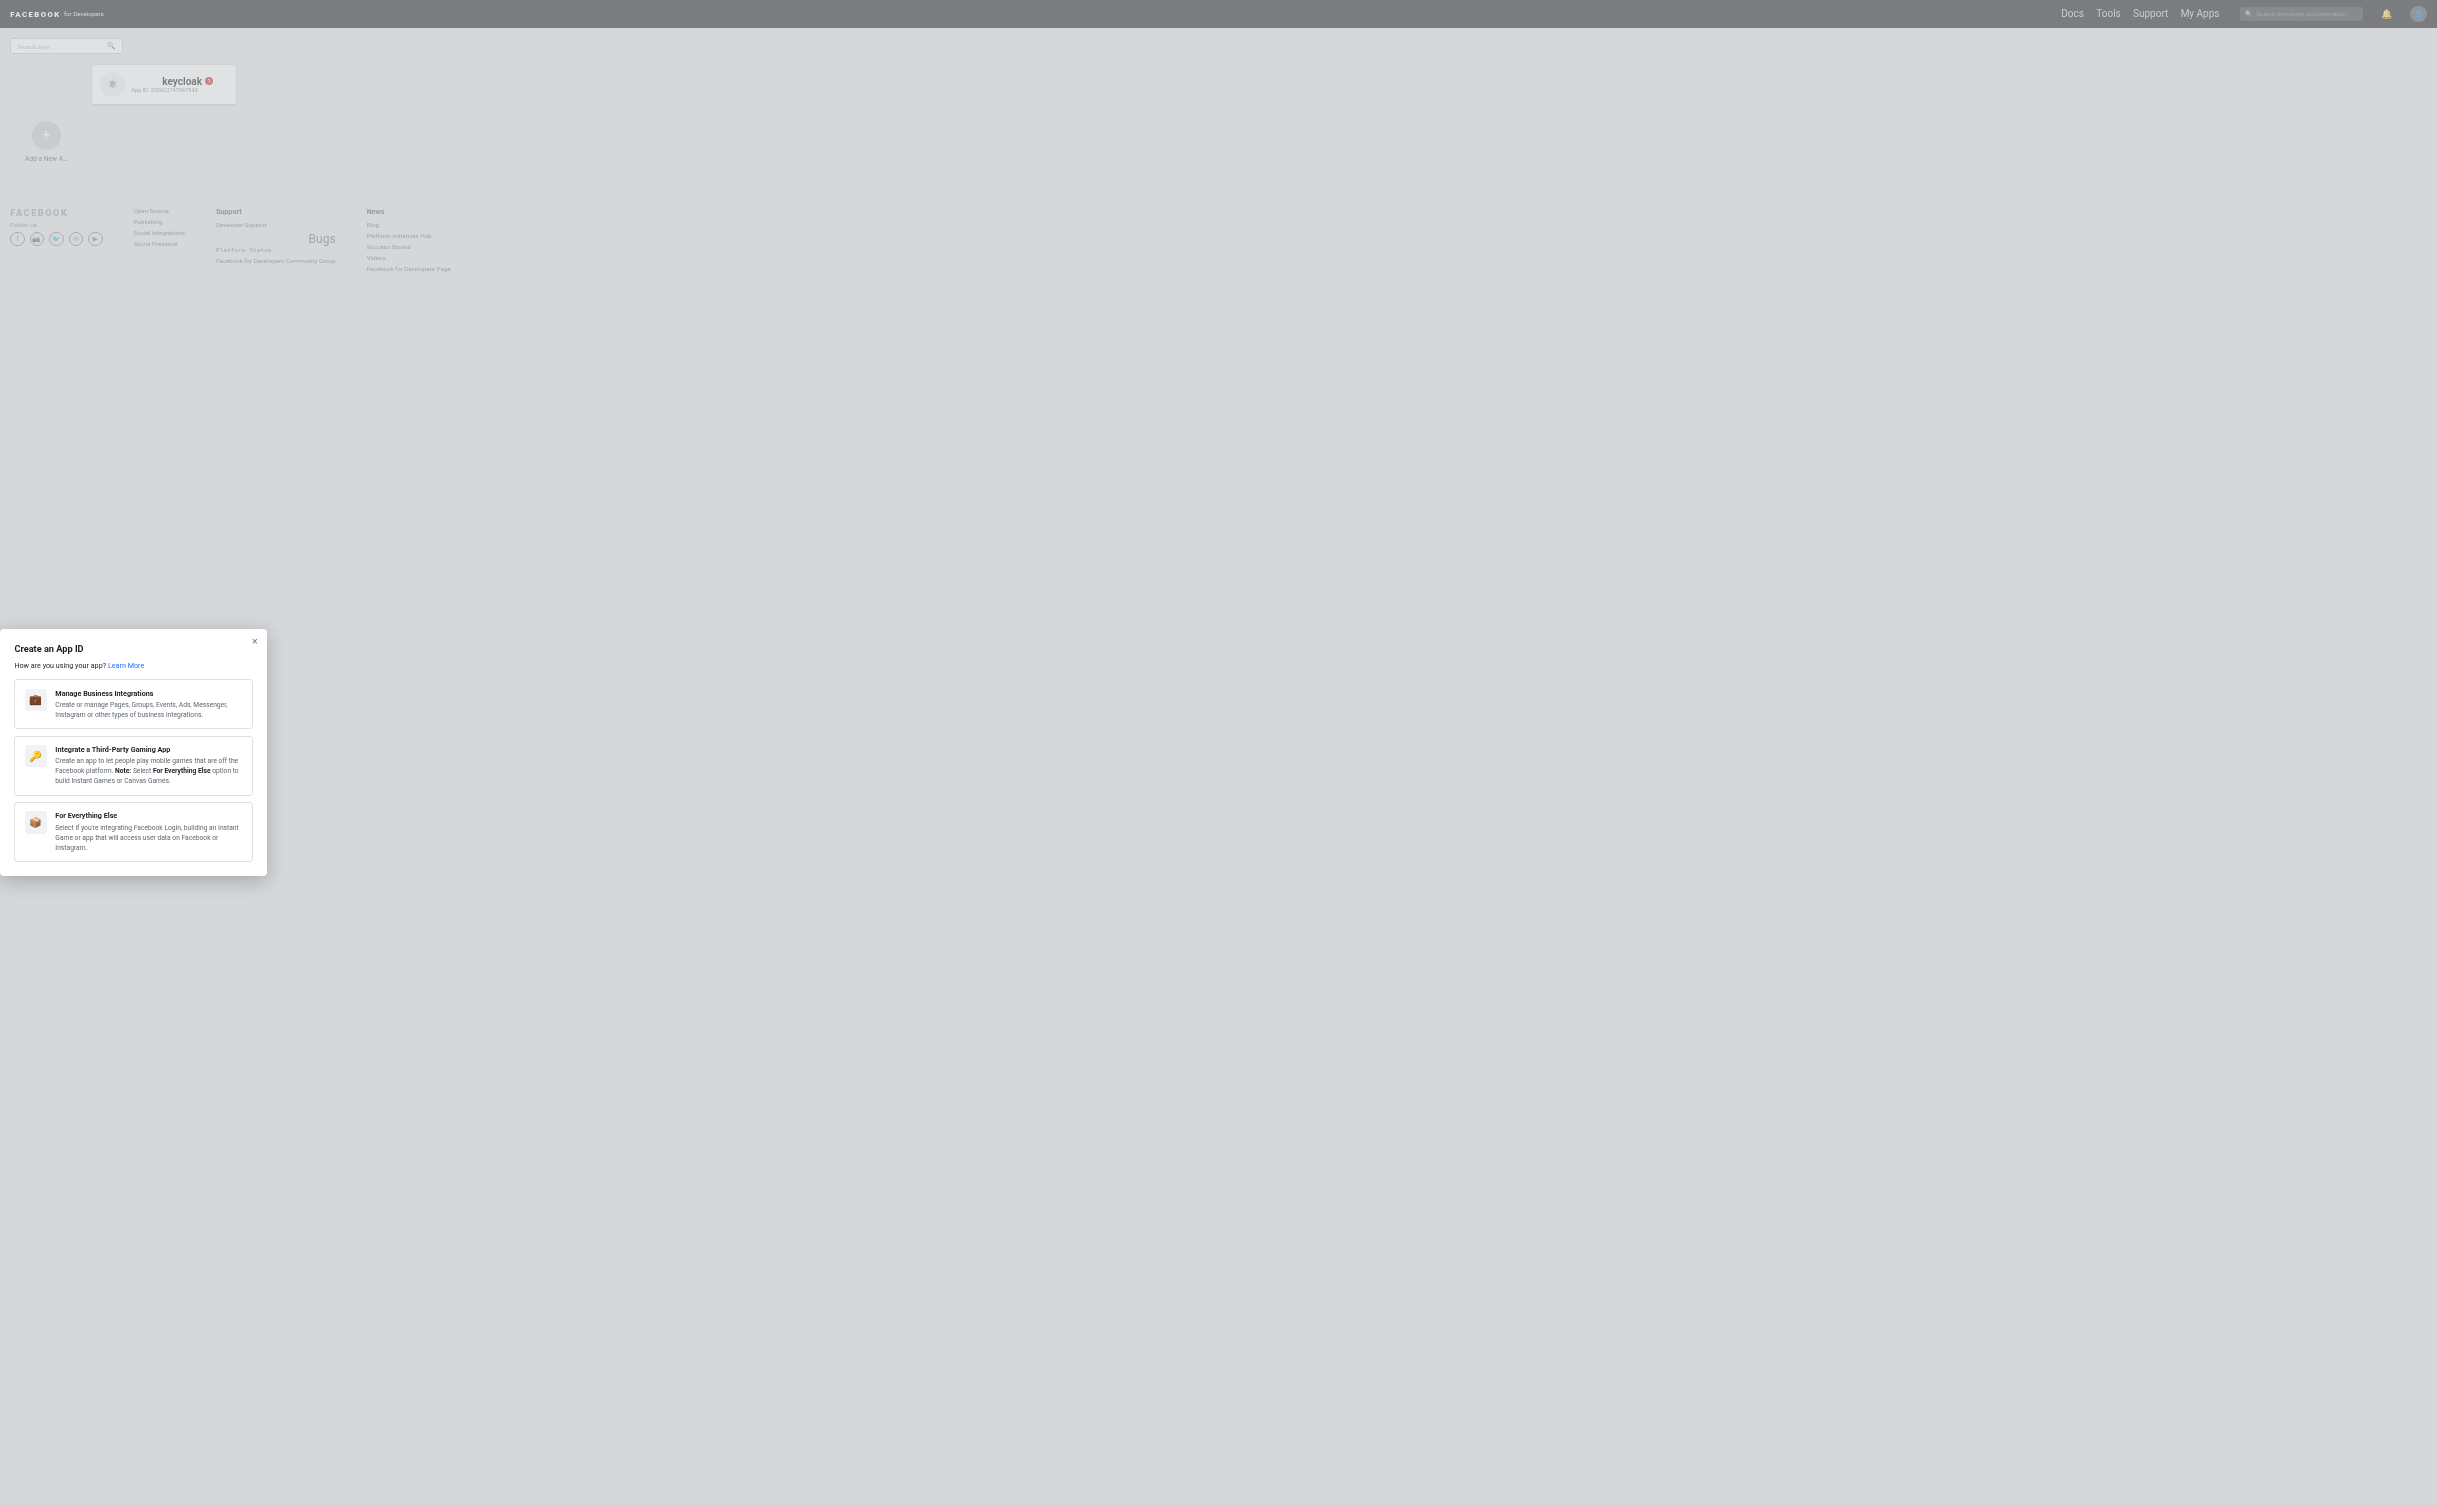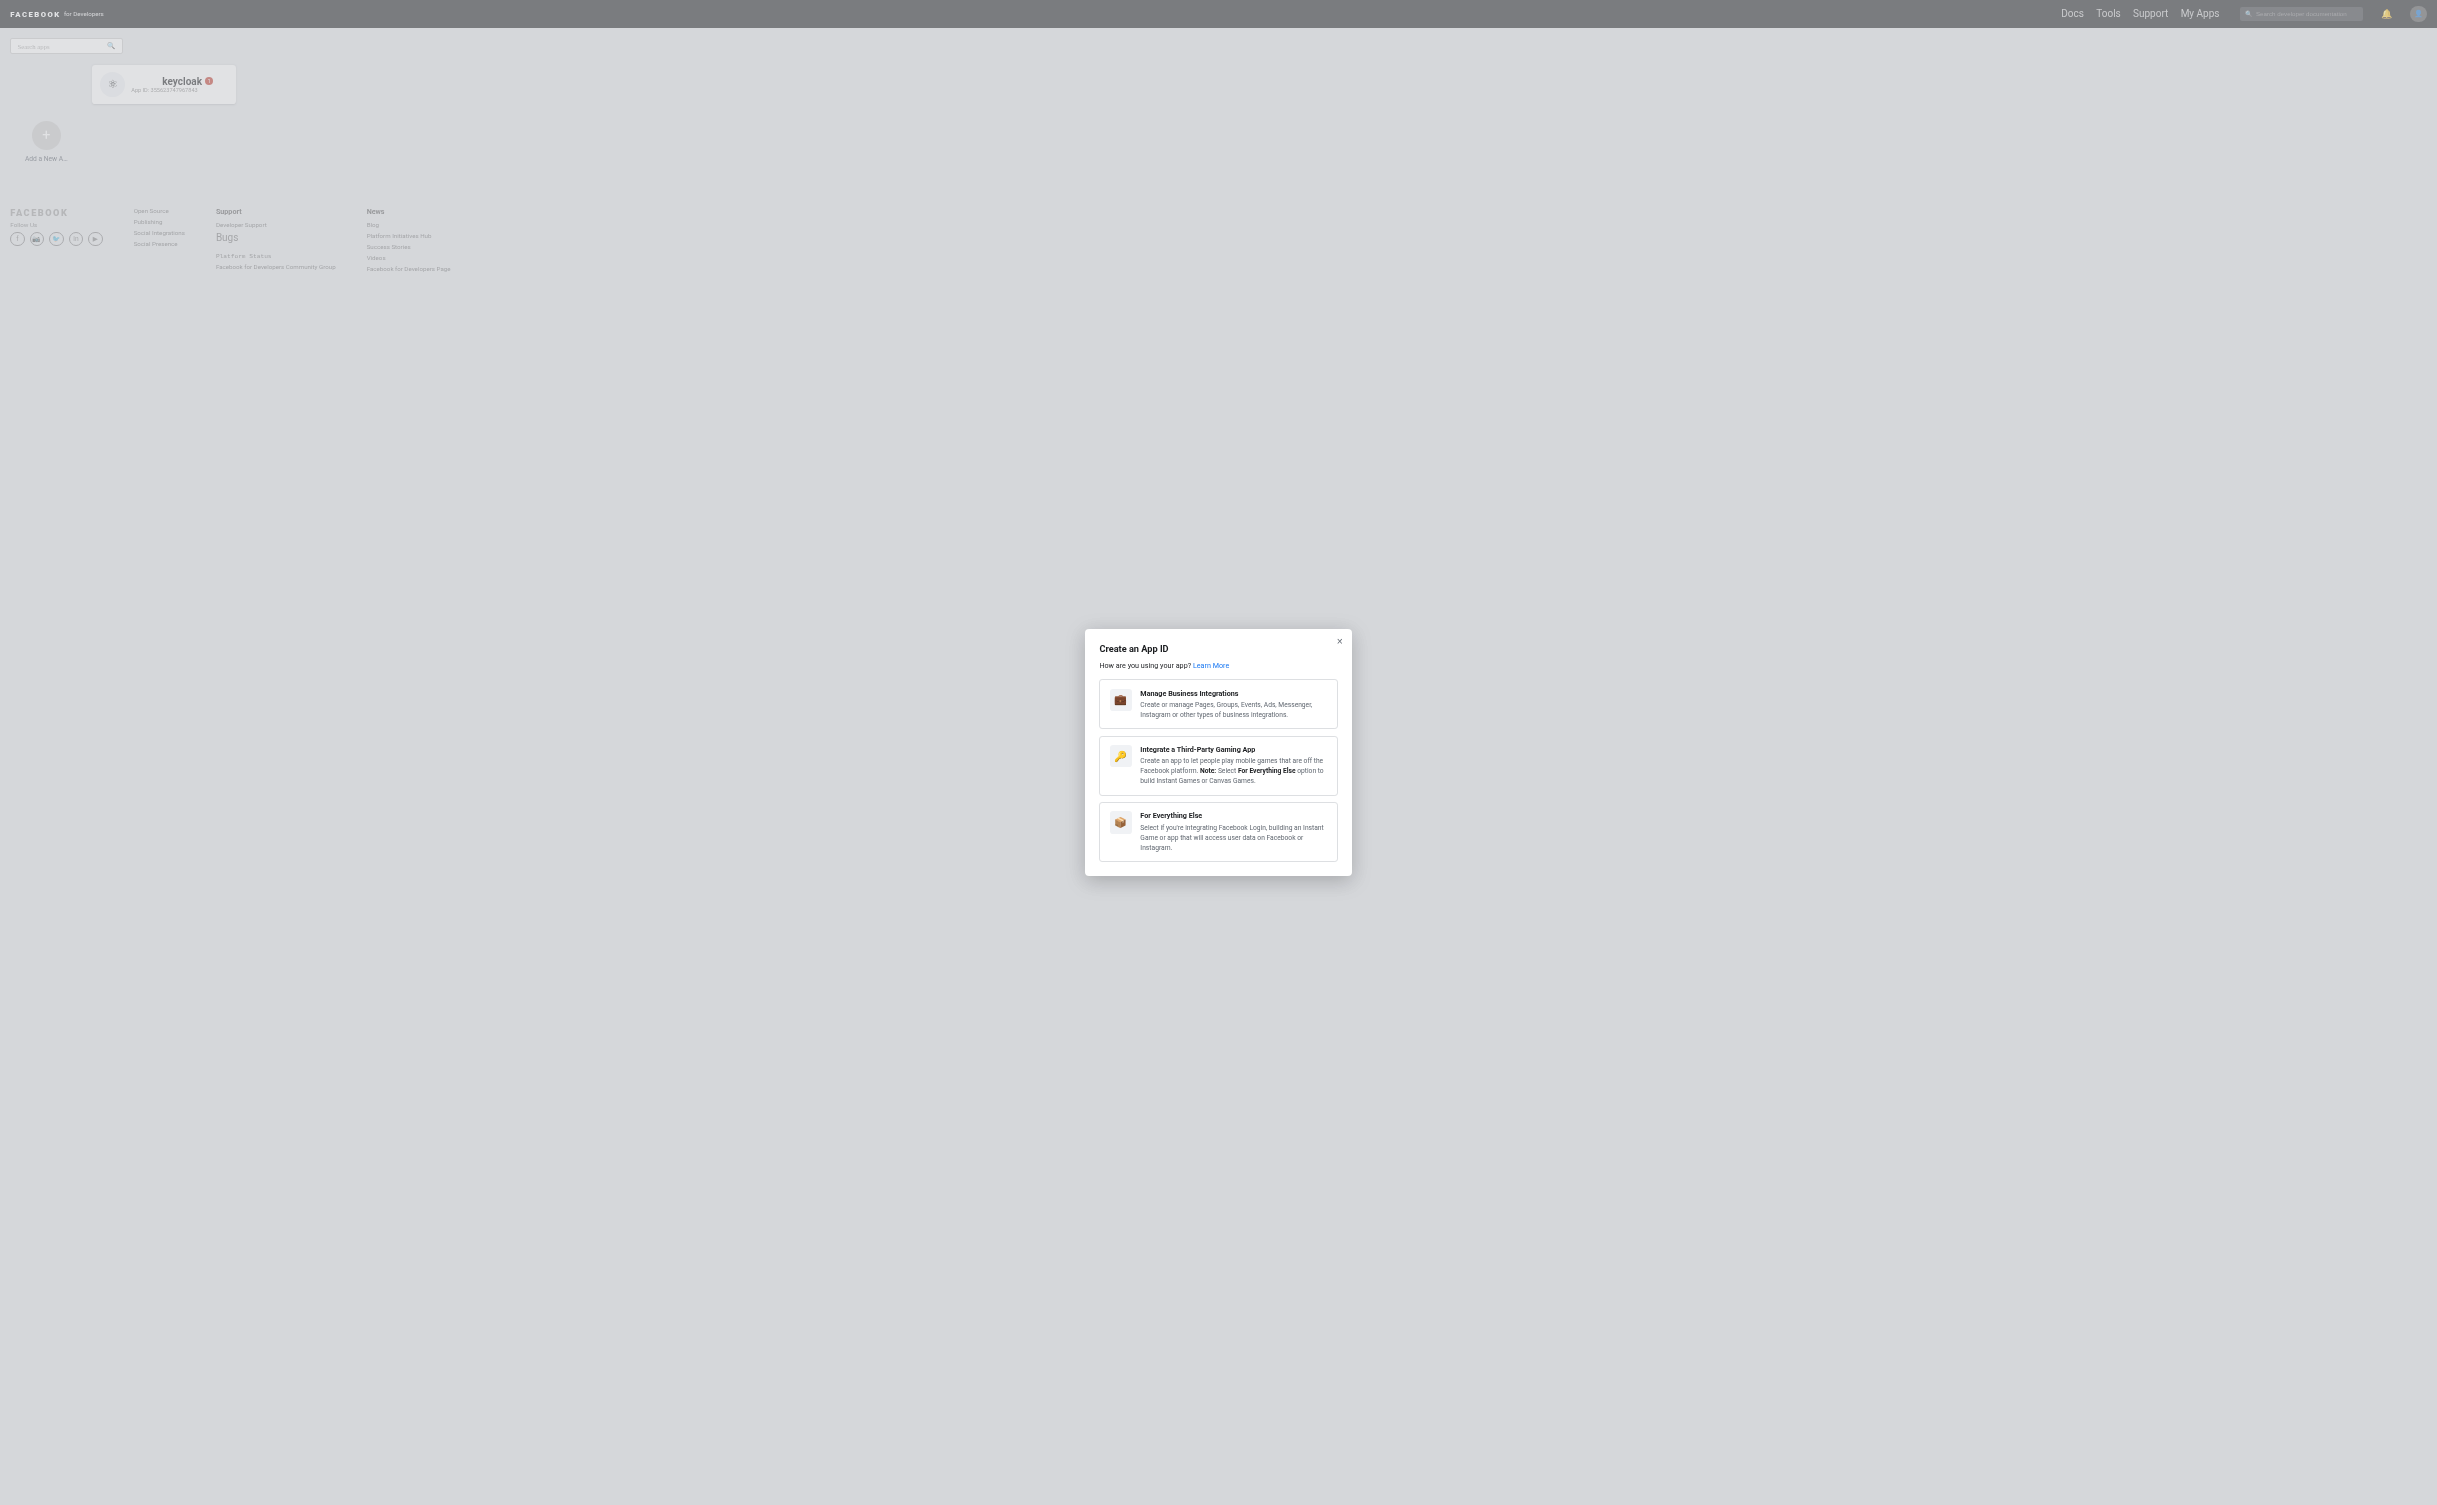--- a/index.html
+++ b/index.html
@@ -145,21 +145,21 @@
     }
 
     
     .overlay {
       position: fixed;
       top: 0; left: 0; right: 0; bottom: 0;
       background: rgba(200,202,205,0.55);
       z-index: 200;
       display: flex;
       align-items: center;
-      justify-content: center;
+      justify-content: flex-start;
     }
 
     
     .modal {
       background: #fff;
       border-radius: 4.1px;
       width: 267px;
       max-width: 96vw;
       box-shadow: 0 4.1px 20.5px rgba(0,0,0,0.22);
       padding: 14.4px 14.4px 14.4px 14.4px;
@@ -291,21 +291,21 @@
       </div>
       <div>
         <a class="footer-col" style="display:block;font-size:6.2px;color:#555;text-decoration:none;margin-bottom:3.1px;cursor:pointer;">Open Source</a>
         <a style="display:block;font-size:6.2px;color:#555;text-decoration:none;margin-bottom:3.1px;cursor:pointer;">Publishing</a>
         <a style="display:block;font-size:6.2px;color:#555;text-decoration:none;margin-bottom:3.1px;cursor:pointer;">Social Integrations</a>
         <a style="display:block;font-size:6.2px;color:#555;text-decoration:none;margin-bottom:3.1px;cursor:pointer;">Social Presence</a>
       </div>
       <div>
         <h4 style="font-size:7.2px;font-weight:700;color:#333;margin-bottom:5.1px;">Support</h4>
         <a style="display:block;font-size:6.2px;color:#555;text-decoration:none;margin-bottom:3.1px;cursor:pointer;">Developer Support</a>
-        <a style="display:block;font-size:10px;color:#555;text-decoration:none;margin-bottom:10px;cursor:pointer;">Bugs</a>
+        <a style="display:block;font-size:12px;color:#555;text-decoration:none;margin-bottom:1px;cursor:pointer;text-align:right;">Bugs</a>
         <a style="display:block;font-size:6.2px;color:#555;text-decoration:none;margin-bottom:3.1px;cursor:pointer;font-family:Liberation Mono, monospace;">Platform Status</a>
         <a style="display:block;font-size:6.2px;color:#555;text-decoration:none;margin-bottom:3.1px;cursor:pointer;">Facebook for Developers Community Group</a>
       </div>
       <div>
         <h4 style="font-size:7.2px;font-weight:700;color:#333;margin-bottom:5.1px;">News</h4>
         <a style="display:block;font-size:6.2px;color:#555;text-decoration:none;margin-bottom:3.1px;cursor:pointer;">Blog</a>
         <a style="display:block;font-size:6.2px;color:#555;text-decoration:none;margin-bottom:3.1px;cursor:pointer;">Platform Initiatives Hub</a>
         <a style="display:block;font-size:6.2px;color:#555;text-decoration:none;margin-bottom:3.1px;cursor:pointer;">Success Stories</a>
         <a style="display:block;font-size:6.2px;color:#555;text-decoration:none;margin-bottom:3.1px;cursor:pointer;">Videos</a>
         <a style="display:block;font-size:6.2px;color:#555;text-decoration:none;margin-bottom:3.1px;cursor:pointer;">Facebook for Developers Page</a>

